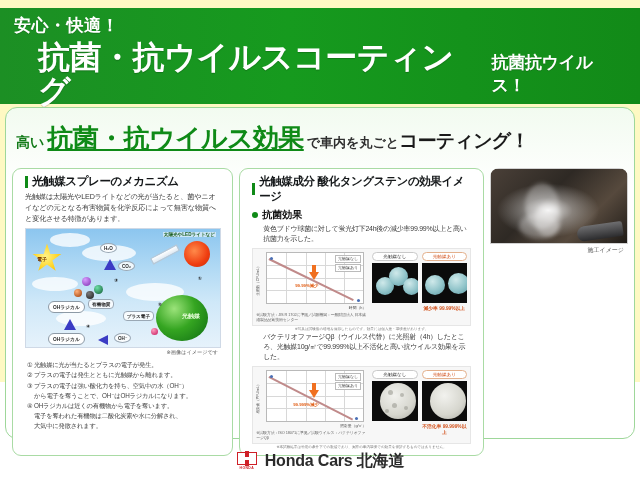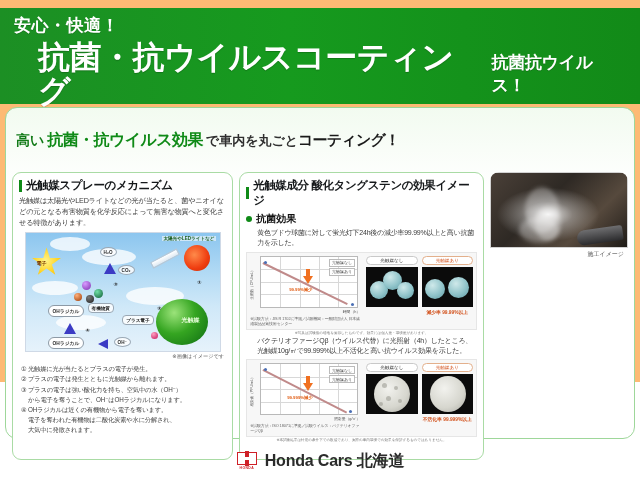--- a/index.html
+++ b/index.html
@@ -5,21 +5,21 @@
   * { box-sizing: border-box; margin: 0; padding: 0; }
   html, body {
     width: 640px; height: 480px;
     background: #ffffff;
     font-family: "Liberation Sans", "DejaVu Sans", sans-serif;
     overflow: hidden;
   }
   #page {
     position: relative;
     width: 640px; height: 382px;
-    background: #fdba74;
+    background: #fef9c3;
   }
 
   
   .header-band {
     position: absolute; left: 0; top: 8px;
     width: 640px; height: 96px;
     background: linear-gradient(to right, #1c8f24 0%, #169a1e 45%, #128a18 100%);
     padding: 9px 14px 0 14px;
   }
   .header-kicker {
@@ -62,36 +62,36 @@
     padding: 6px 6px 0 6px;
   }
 
   
   .subhead {
     display: flex; align-items: baseline;
     padding: 0 2px 3px 4px;
     white-space: nowrap;
   }
   .sh-sm   { color: #127a18; font-size: 14px; font-weight: bold; }
-  .sh-big  { color: #0f8a17; font-size: 16px; font-weight: bold; letter-spacing: -0.6px; margin: 16px 3px; }
+  .sh-big  { color: #0f8a17; font-size: 26px; font-weight: bold; letter-spacing: -0.6px; margin: 7px 3px; text-decoration: underline; }
   .sh-mid  { color: #2f2f2f; font-size: 13px; font-weight: bold; }
-  .sh-blk  { color: #1a1a1a; font-size: 15px; font-weight: bold; letter-spacing: -0.8px; }
+  .sh-blk  { color: #1a1a1a; font-size: 19px; font-weight: bold; letter-spacing: -0.8px; }
 
   
   .panels {
     display: flex;
     gap: 6px;
     margin-top: 2px;
     height: 288px;
   }
   .panel {
     border: 1.5px solid #a9dba4;
     border-radius: 9px;
     background: #ffffff;
-    padding: 5px 6px;
+    padding: 5px 12px;
     position: relative;
     overflow: hidden;
   }
   .panel-left   { width: 224px; }
   .panel-center { width: 248px; }
   .panel-right  { width: 140px; border: none; background: transparent; padding: 0; }
 
   .panel-title {
     display: flex; align-items: center;
     font-size: 11.5px; font-weight: bold; color: #15181a;

